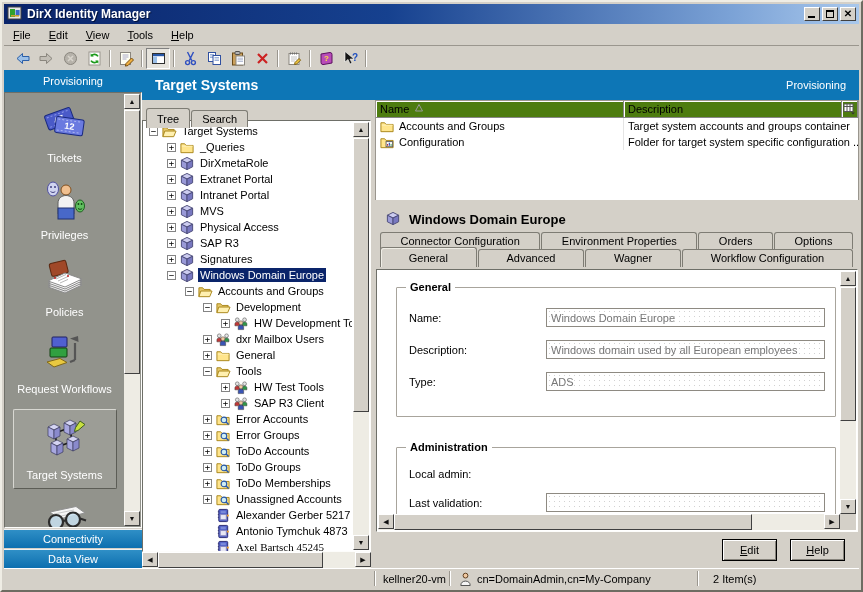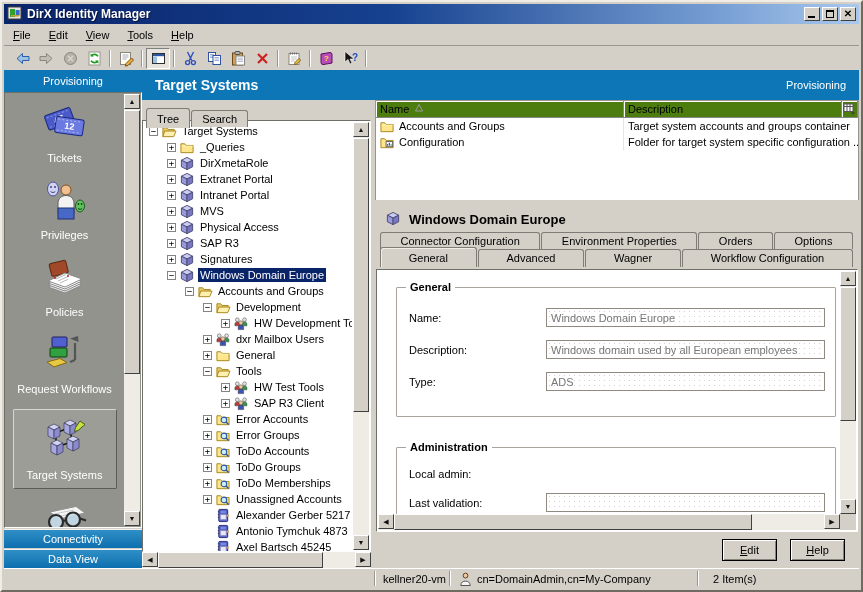--- a/index.html
+++ b/index.html
@@ -786,21 +786,21 @@
                 <rect x="3.5" y="1.5" width="9.5" height="13" rx="1" fill="#5060c8" stroke="#282870"></rect>
                 <path d="M5.5 3.5H11M5.5 5H11" stroke="#8896e0"></path>
                 <rect x="5" y="7" width="6.5" height="5.5" fill="#e8e8f4" stroke="#8888c0"></rect>
                 <circle cx="13.2" cy="8" r="1.2" fill="#f0a030"></circle>
                 <path d="M2.5 4h1M2.5 7h1M2.5 10h1" stroke="#282870"></path>
               </svg>
             </span>
             <span class="tlabel">Antonio Tymchuk 4873</span>
           </div>
 
-          <div class="tnode" style="padding-left: 59px;">
+          <div class="tnode" style="padding-left: 59px; font-family: Liberation Serif, serif;">
             <span class="texp" style="visibility: hidden;"></span>
             <span class="ticon">
               <svg width="16" height="15" viewBox="0 0 16 16">
                 <rect x="3.5" y="1.5" width="9.5" height="13" rx="1" fill="#5060c8" stroke="#282870"></rect>
                 <path d="M5.5 3.5H11M5.5 5H11" stroke="#8896e0"></path>
                 <rect x="5" y="7" width="6.5" height="5.5" fill="#e8e8f4" stroke="#8888c0"></rect>
                 <circle cx="13.2" cy="8" r="1.2" fill="#f0a030"></circle>
                 <path d="M2.5 4h1M2.5 7h1M2.5 10h1" stroke="#282870"></path>
               </svg>
             </span>

